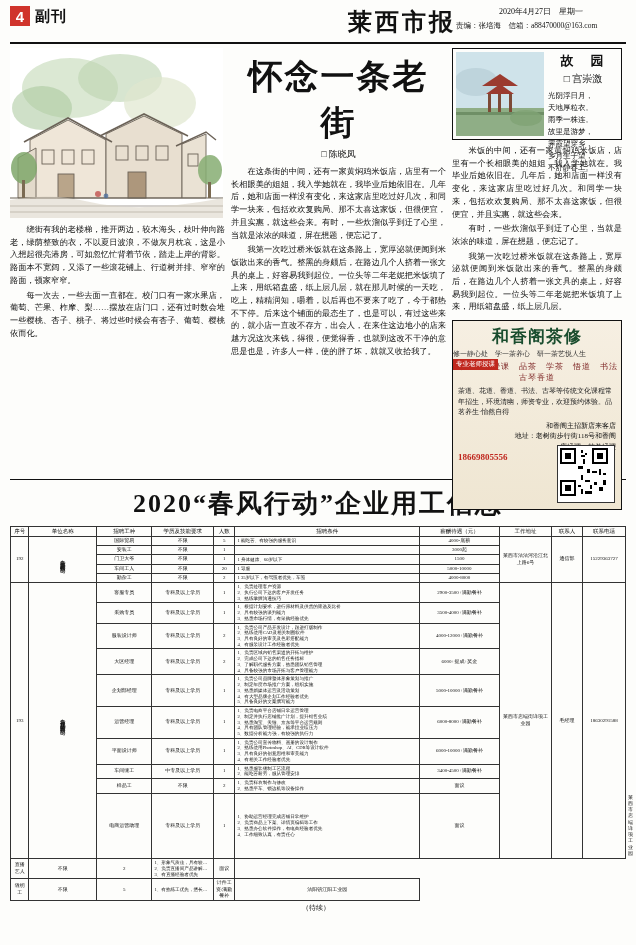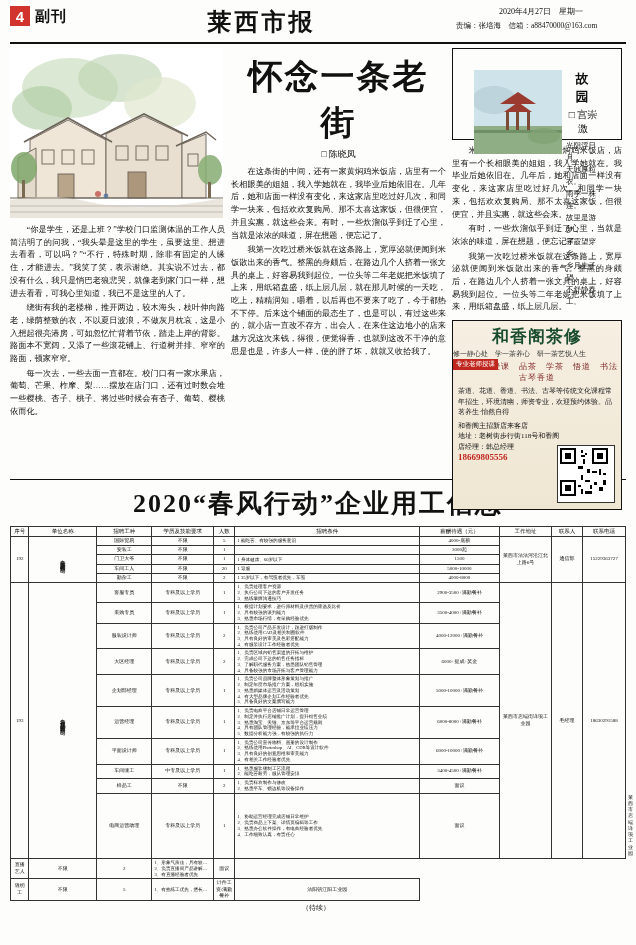--- a/index.html
+++ b/index.html
@@ -11,21 +11,21 @@
     position:relative;
   }
   .page{position:relative;width:636px;height:945px;box-sizing:border-box;padding:6px 10px;}
 
   
   .masthead{display:flex;align-items:flex-start;justify-content:space-between;height:34px;}
   .mh-left{display:flex;align-items:center;gap:5px;}
   .pagenum{width:20px;height:20px;background:#d0342c;color:#fff;font-weight:bold;font-size:15px;
            display:flex;align-items:center;justify-content:center;font-family:"Liberation Sans",sans-serif;}
   .section-name{font-size:15px;font-weight:bold;letter-spacing:1px;}
-  .mh-center{flex:1;text-align:center;}
+  .mh-center{flex:1;text-align:right;}
   .paper-title{font-size:24px;font-weight:bold;letter-spacing:3px;font-family:"Liberation Serif",serif;}
   .mh-right{font-size:7.5px;line-height:1.5;text-align:left;min-width:170px;}
   .mh-right .date{text-align:center;margin-bottom:2px;font-size:8px;}
   .rule{border-top:2px solid #111;margin:2px 0 4px 0;}
   .rule-thin{border-top:1px solid #111;margin:1px 0 4px 0;}
 
   
   .topzone{display:flex;gap:6px;height:430px;}
   .col-art{width:215px;}
   .col-text{width:215px;}
@@ -34,38 +34,38 @@
   .illus{width:213px;height:170px;border:0;position:relative;overflow:hidden;background:#fff;}
   .illus svg{display:block;}
 
   .headline{font-size:34px;font-weight:bold;text-align:center;letter-spacing:2px;margin:6px 0 2px 0;}
   .byline{font-size:9px;text-align:center;margin-bottom:5px;}
 
   .bodytext{font-size:8.2px;line-height:1.55;text-align:justify;text-justify:inter-ideograph;}
   .bodytext p{margin:0 0 2px 0;text-indent:2em;}
 
   
-  .poem-box{border:1px solid #111;padding:21px;display:flex;gap:4px;height:92px;box-sizing:border-box;}
+  .poem-box{border:1px solid #111;padding:3px;display:flex;gap:4px;height:92px;box-sizing:border-box;}
   .poem-photo{width:88px;height:84px;position:relative;overflow:hidden;}
   .poem-side{flex:1;}
   .poem-title{font-size:13px;font-weight:bold;text-align:center;letter-spacing:2px;}
   .poem-sub{font-size:10px;text-align:center;margin-top:2px;}
   .poem-lines{font-size:7.5px;line-height:1.6;margin-top:4px;}
 
   .right-text{font-size:8.2px;line-height:1.55;text-align:justify;margin-top:5px;}
   .right-text p{margin:0 0 2px 0;text-indent:2em;}
 
   
   .ad{border:1px solid #111;margin-top:6px;height:190px;position:relative;box-sizing:border-box;
       background:linear-gradient(180deg,#f6efe2 0%,#efe6d2 100%);overflow:hidden;}
   .ad-title{font-size:17px;font-weight:bold;color:#1a4d2e;text-align:center;margin-top:4px;letter-spacing:1px;}
   .ad-sub{font-size:7px;text-align:left;color:#333;margin-top:1px;}
   .ad-sub2{font-size:8px;text-align:center;color:#7a1f1f;margin-top:2px;letter-spacing:1px;}
   .ad-body{font-size:7px;line-height:1.5;padding:3px 5px;color:#222;}
-  .ad-addr{font-size:7px;padding:0 5px;line-height:1.5;}
+  .ad-addr{font-size:7px;padding:0 5px;line-height:1.5;text-align:right;}
   .ad-phone{font-size:9px;font-weight:bold;color:#c0281f;text-align:left;padding:0 5px;}
   .qr{position:absolute;right:6px;bottom:6px;width:52px;height:52px;background:#fff;padding:2px;border:1px solid #333;}
   .ad-ribbon{position:absolute;left:0;top:38px;font-size:6.5px;background:#c0281f;color:#fff;padding:1px 3px;}
 
   
   .bigtitle{font-size:26px;font-weight:bold;text-align:center;letter-spacing:2px;margin:6px 0 5px 0;}
 
   
   .tbl-wrap{width:616px;}
   table.jobs{border-collapse:collapse;width:100%;table-layout:fixed;font-size:5px;}
@@ -142,21 +142,20 @@
             <rect x="198" y="134" width="3" height="16" fill="#7a6a52"></rect>
           </g>
 
           <path d="M0 152 q40 -8 80 2 q50 12 133 -4 l0 20 l-213 0 z" fill="#d9d2c2" opacity="0.55"></path>
           <circle cx="88" cy="146" r="3" fill="#c0504d" opacity="0.8"></circle>
           <circle cx="96" cy="148" r="2.4" fill="#4f6f9c" opacity="0.8"></circle>
         </svg>
       </div>
 
       <div class="bodytext" style="margin-top:6px;">
-        <p>“你是学生，还是上班？”学校门口监测体温的工作人员简洁明了的问我，“我头晕是这里的学生，虽要这里、想进去看看，可以吗？”“不行，特殊时期，除非有固定的人缘住，才能进去。”我笑了笑，表示谢绝。其实说不过去，都没有什么，我只是悄巴老狼悲哭，就像老到家门口一样，想进去看看，可我心里知道，我已不是这里的人了。</p>
         <p>绕街有我的老楼梯，推开两边，较木海头，枝叶伸向路老，绿荫整致的衣，不以夏日波浪，不做灰月枕哀，这是小入想起很亮港房，可如忽忆忙背着节依，踏走上岸的背影。路面本不宽阔，又添了一些滚花铺上、行道树并排、窄窄的路面，顿家窄窄。</p>
         <p>每一次去，一些去面一直都在。校门口有一家水果店，葡萄、芒果、柞摩、梨……摆放在店门口，还有过时数会堆一些樱桃、杏子、桃子、将过些时候会有杏子、葡萄、樱桃依而化。</p>
       </div>
     </div>
 
     <div class="col-text">
       <div class="headline">怀念一条老街</div>
       <div class="byline">□ 陈晓凤</div>
       <div class="bodytext">
         <p>在这条街的中间，还有一家黄焖鸡米饭店，店里有一个长相眼美的姐姐，我入学她就在，我毕业后她依旧在。几年后，她和店面一样没有变化，来这家店里吃过好几次，和同学一块来，包括欢欢复购局、那不太喜这家饭，但很便宜，并且实惠，就这些会来。有时，一些炊溜似乎到迂了心里，当就是浓浓的味道，屏在想题，便忘记了。</p>

